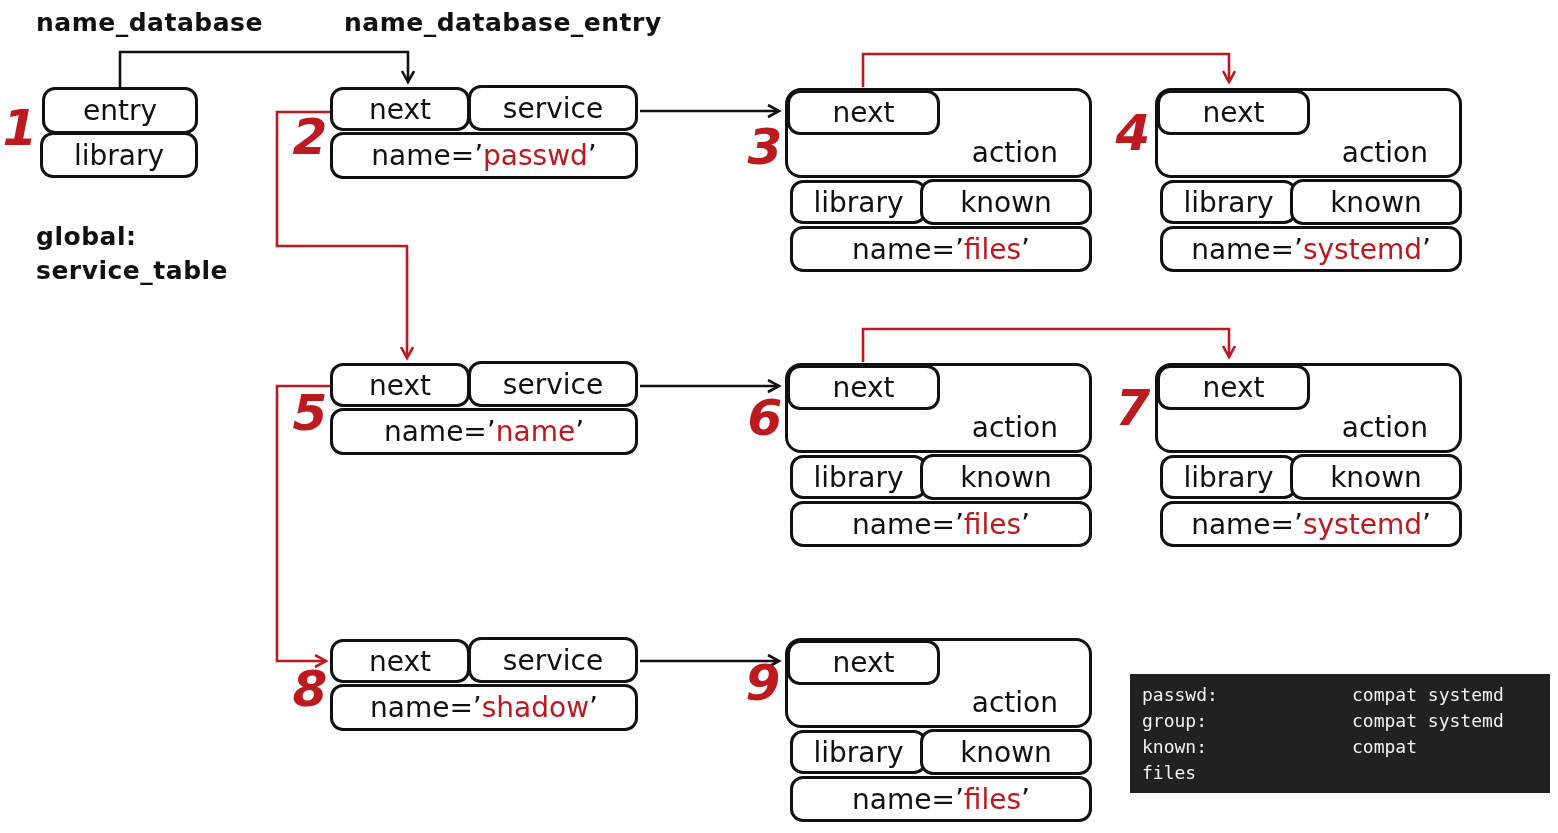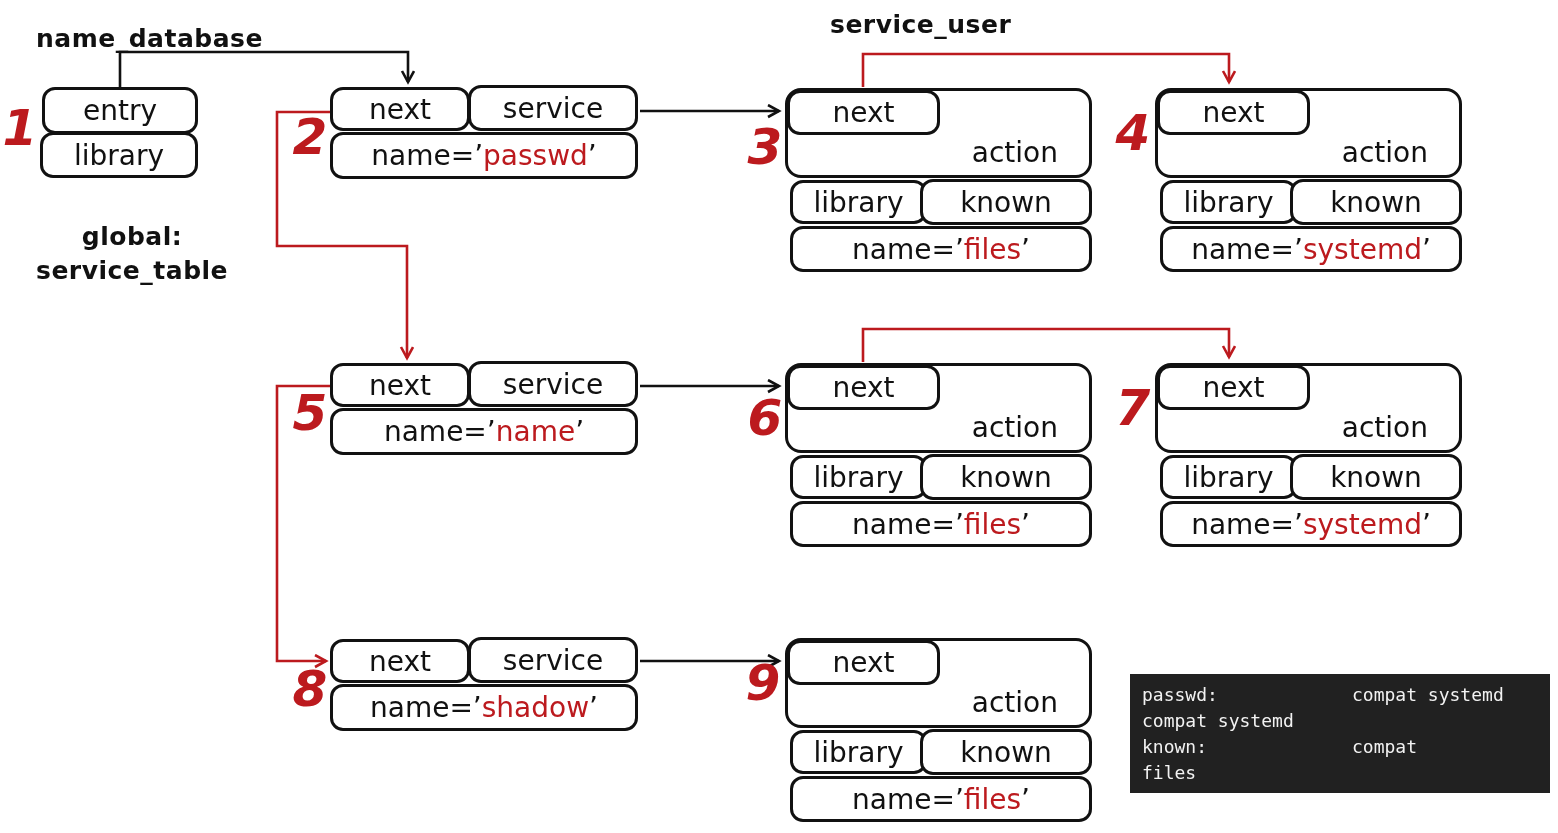--- a/index.html
+++ b/index.html
@@ -20,21 +20,21 @@
   .mk-red   { fill: none; stroke: var(--red, #bc1a1e);   stroke-width: 2.6px; }
 
   .top-label {
     position: absolute;
     font-size: 25px;
     font-weight: bold;
     letter-spacing: 0.5px;
     white-space: nowrap;
     color: #111111;
   }
-  .global-label { line-height: 34px; text-align: center; }
+  .global-label { line-height: 34px; }
 
   .node { position: absolute; }
   .box {
     position: absolute;
     box-sizing: border-box;
     border: 3px solid #111111;
     border-radius: 13px;
     background: #ffffff;
     display: flex;
     align-items: center;
@@ -91,22 +91,22 @@
     <path class="ln black" d="M120,87 L120,52 L408,52 L408,82" marker-end="url(#ah-black)"></path>
     <path class="ln black" d="M640,111 L779,111" marker-end="url(#ah-black)"></path>
     <path class="ln black" d="M640,386 L779,386" marker-end="url(#ah-black)"></path>
     <path class="ln black" d="M640,661 L779,661" marker-end="url(#ah-black)"></path>
     <path class="ln red" d="M863,87 L863,54 L1229,54 L1229,82" marker-end="url(#ah-red)"></path>
     <path class="ln red" d="M863,362 L863,329 L1229,329 L1229,357" marker-end="url(#ah-red)"></path>
     <path class="ln red" d="M330,112 L277,112 L277,246 L407,246 L407,358" marker-end="url(#ah-red)"></path>
     <path class="ln red" d="M330,386 L277,386 L277,661 L326,661" marker-end="url(#ah-red)"></path>
   </svg>
 
-  <div class="top-label" style="left:36px; top:24px">name_database</div>
-  <div class="top-label" style="left:830px; top:10px">service_user</div>
+  <div class="top-label" style="left:36px; top:8px">name_database</div>
+  <div class="top-label" style="left:344px; top:8px">name_database_entry</div>
   <div class="top-label global-label" style="left:36px; top:220px">
     <div>global:</div>
     <div>service_table</div>
   </div>
 
   <div class="node" style="left:40px; top:87px; width:158px; height:92px">
     <div class="num" style="left:-40px; top:16px">1</div>
     <div class="box" style="left:2px; top:0; width:156px; height:47px">entry</div>
     <div class="box" style="left:0; top:45px; width:158px; height:46px">library</div>
   </div>
@@ -213,20 +213,21 @@
         <span>’</span>
     </div>
   </div>
 
   <div class="terminal">
     <div class="trow">
       <span class="tkey">passwd:</span>
         <span class="tval">compat systemd</span>
     </div>
     <div class="trow">
+      <span class="tkey">group:</span>
         <span class="tval">compat systemd</span>
     </div>
     <div class="trow">
       <span class="tkey">known:</span>
         <span class="tval">compat</span>
     </div>
     <div class="trow">
         <span class="tval">files</span>
     </div>
   </div>

